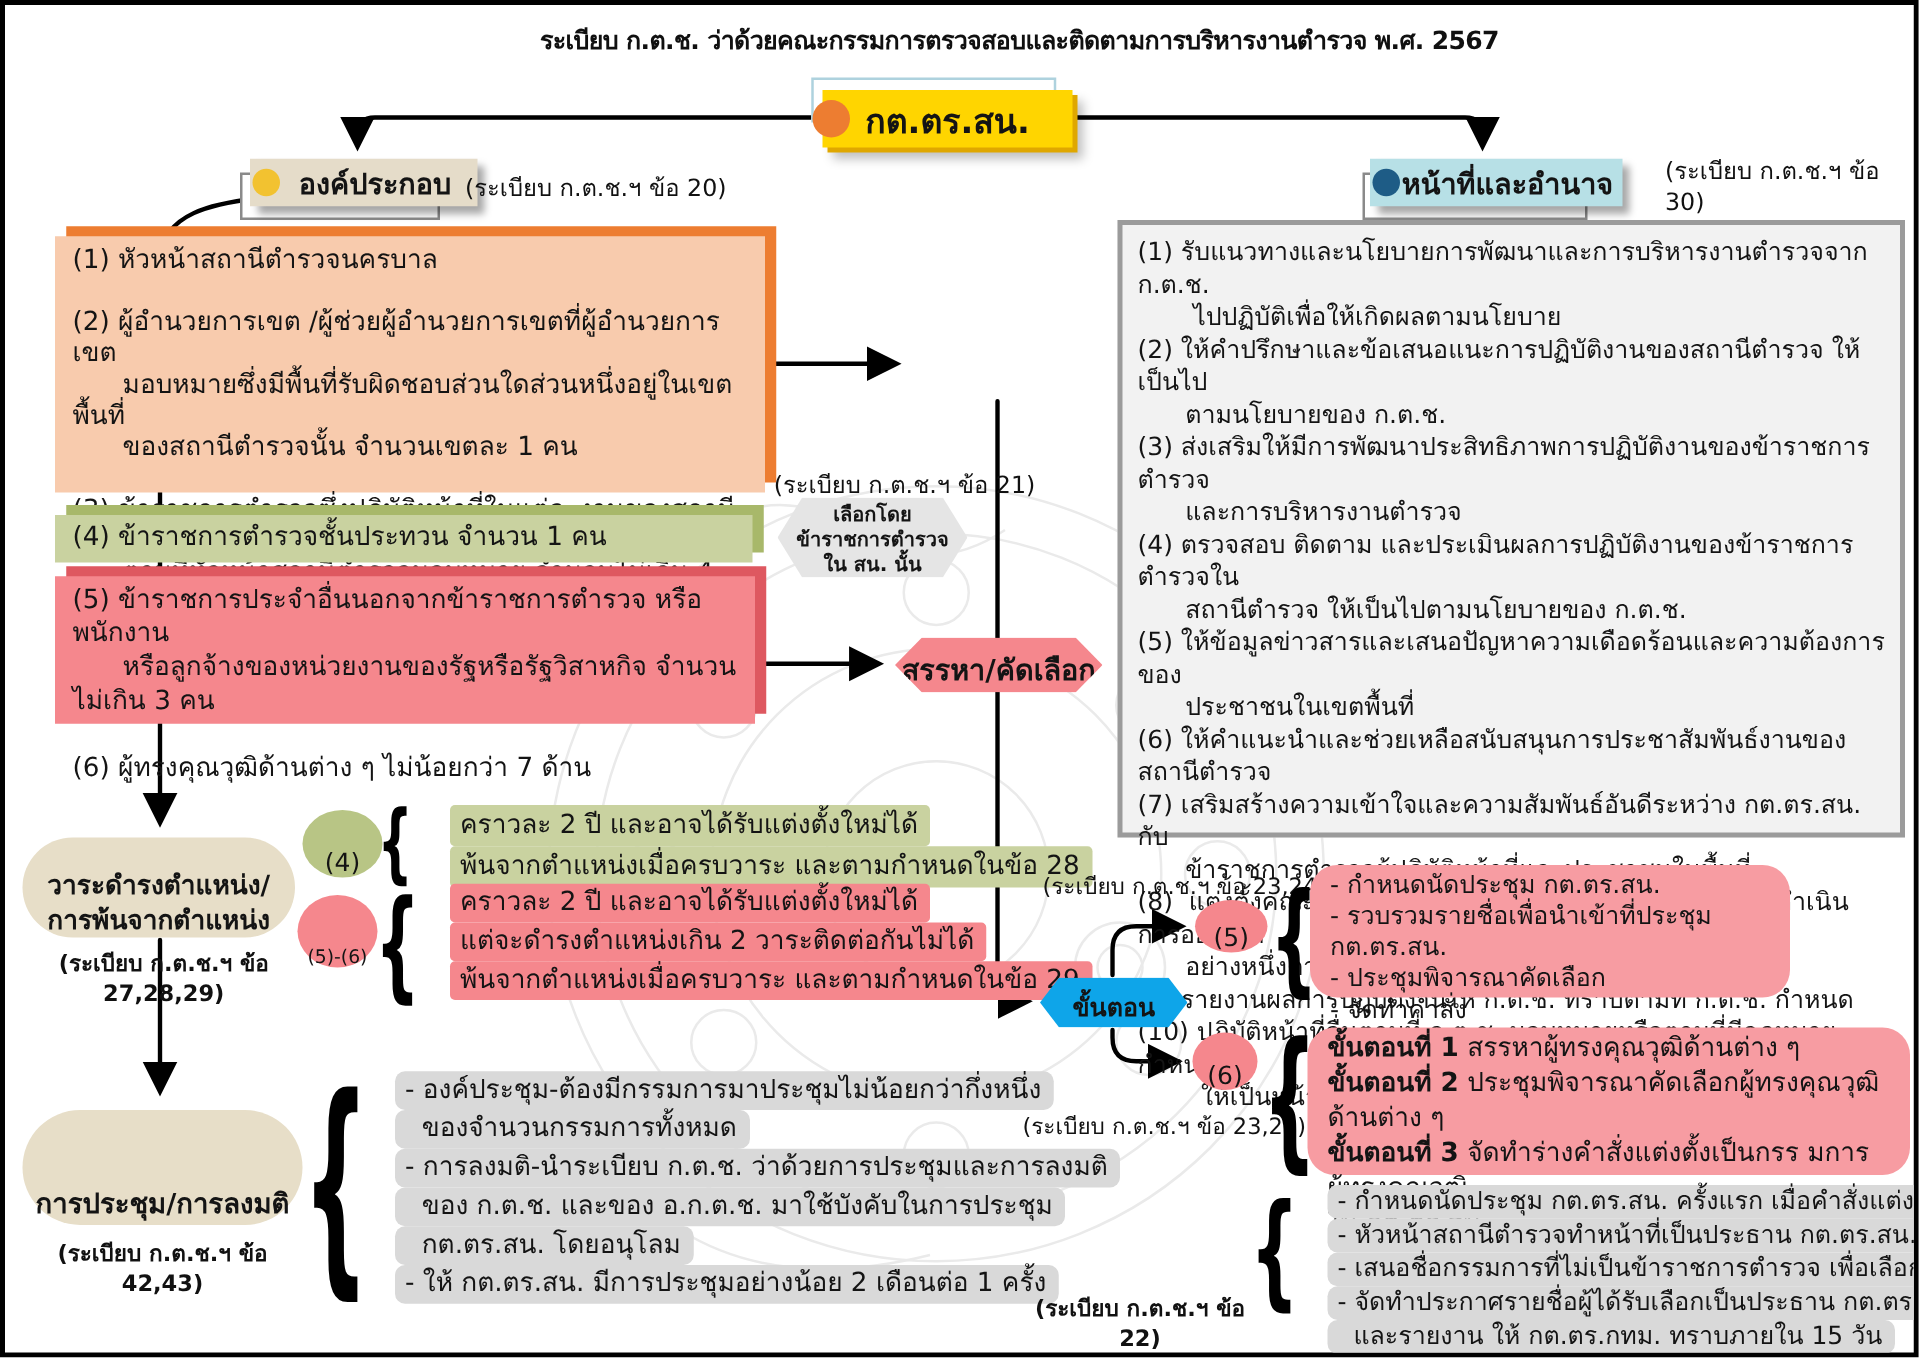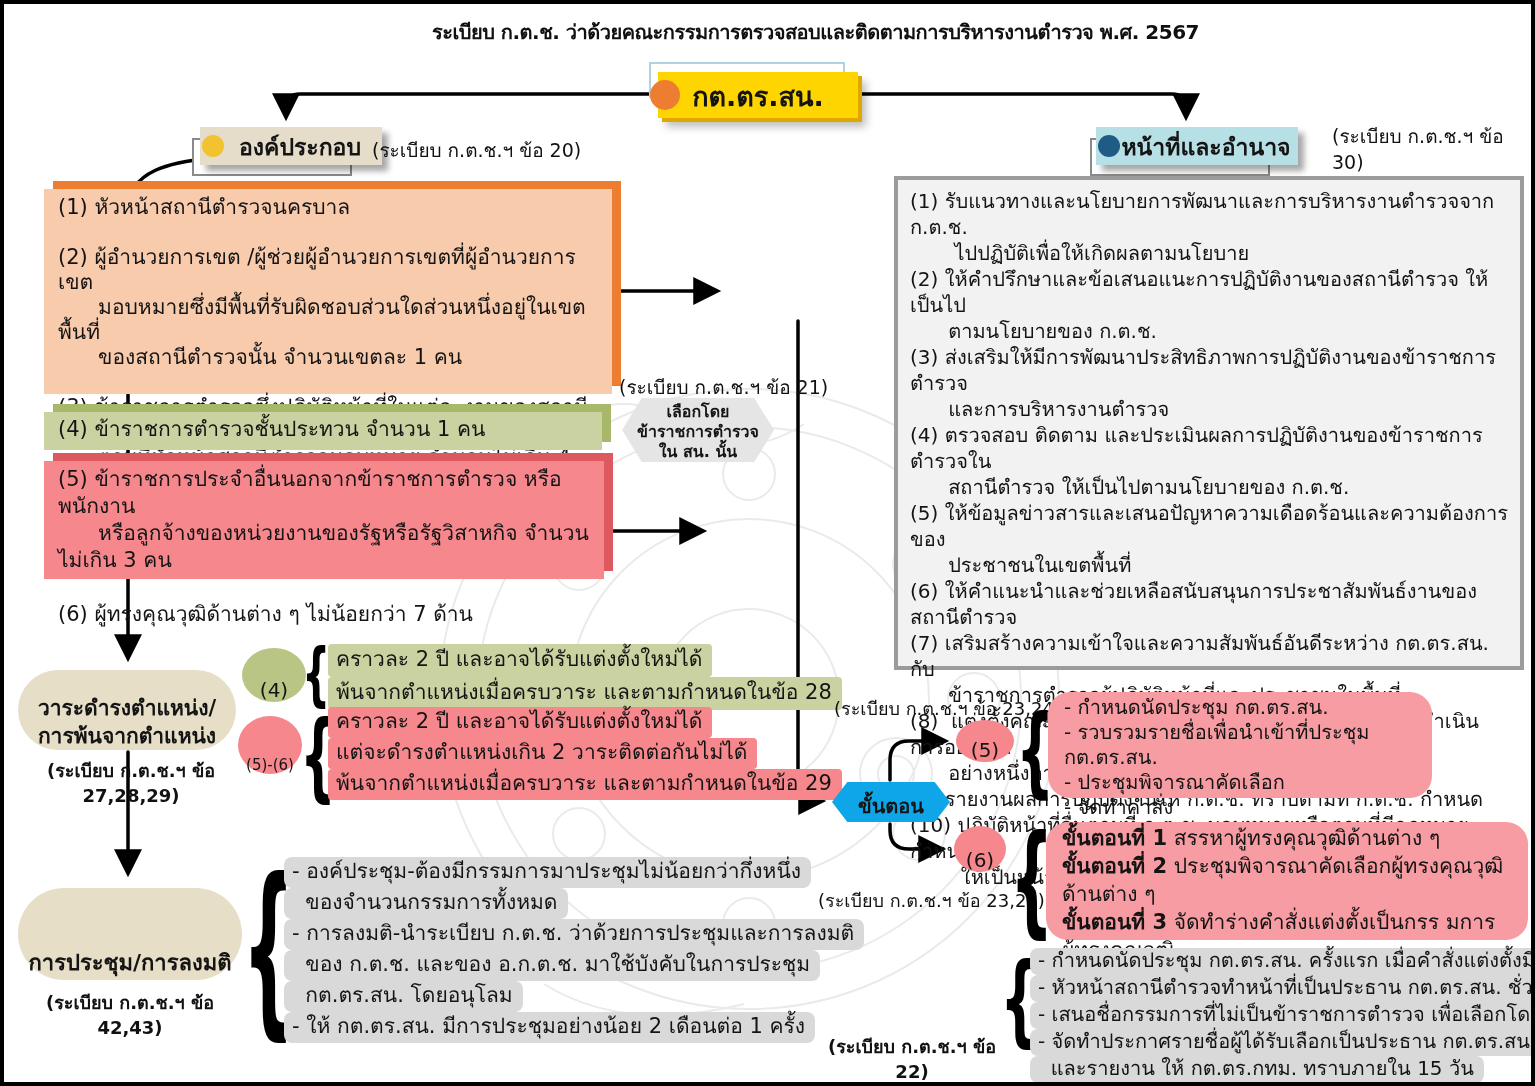--- a/index.html
+++ b/index.html
@@ -53,21 +53,21 @@
   .chair-node{left:814px;top:974px;width:188px;height:48px;border-radius:24px;font-size:22px;}
 
   
   .badge{border-radius:50%;font-size:20px;}
   .badge4{left:238px;top:644px;width:64px;height:54px;background:#B8C585;}
   .badge56{left:234px;top:712px;width:64px;height:58px;background:#F5878D;font-size:15px;}
   .badge5{left:952px;top:716px;width:58px;height:42px;background:#F5878D;}
   .badge6{left:950px;top:822px;width:52px;height:46px;background:#F5878D;}
 
   
-  .hl-group .row{display:block;}
+  .hl-group .row{display:block;margin-left:32px;}
   .hl-group span{display:inline-block;white-space:pre;padding:0 10px 2px 8px;border-radius:4px;}
   .g-green{left:324px;top:640px;font-size:21px;} .g-green .row{line-height:31px;} .g-green span{background:#C9D2A0;}
   .g-pink{left:324px;top:703px;font-size:21px;} .g-pink .row{line-height:29px;} .g-pink span{background:#F5878D;}
   .g-meet{left:280px;top:853px;font-size:21px;} .g-meet .row{line-height:29px;} .g-meet span{background:#D9D9D9;border-radius:8px;}
   .g-chair{left:1026px;top:944px;font-size:20px;} .g-chair .row{line-height:25px;} .g-chair span{background:#D9D9D9;border-radius:8px;}
 
   
   .balloon{background:#F79CA2;border-radius:22px;box-sizing:border-box;}
   .balloon5{left:1044px;top:688px;width:384px;height:106px;font-size:20px;line-height:25px;padding:3px 16px;}
   .balloon6{left:1042px;top:818px;width:482px;height:118px;font-size:21px;line-height:28px;padding:2px 16px;}
@@ -159,20 +159,23 @@
 
   <div class="abs z2 ref" style="left:615px;top:368px;">(ระเบียบ ก.ต.ช.ฯ ข้อ 21)</div>
   <div class="abs z2 hex hex-elect flexc">
     <div>
 
     <div>เลือกโดย</div>
         <div>ข้าราชการตำรวจ</div>
         <div>ใน สน. นั้น</div>
       </div>
   </div>
+  <div class="abs z2 hex hex-select flexc">
+    <span>สรรหา/คัดเลือก</span>
+  </div>
 
   <div class="abs z2 duties-box prewrap">(1) รับแนวทางและนโยบายการพัฒนาและการบริหารงานตำรวจจาก ก.ต.ช.
        ไปปฏิบัติเพื่อให้เกิดผลตามนโยบาย
 (2) ให้คำปรึกษาและข้อเสนอแนะการปฏิบัติงานของสถานีตำรวจ ให้เป็นไป
       ตามนโยบายของ ก.ต.ช.
 (3) ส่งเสริมให้มีการพัฒนาประสิทธิภาพการปฏิบัติงานของข้าราชการตำรวจ
       และการบริหารงานตำรวจ
 (4) ตรวจสอบ ติดตาม และประเมินผลการปฏิบัติงานของข้าราชการตำรวจใน
       สถานีตำรวจ ให้เป็นไปตามนโยบายของ ก.ต.ช.
 (5) ให้ข้อมูลข่าวสารและเสนอปัญหาความเดือดร้อนและความต้องการของ

